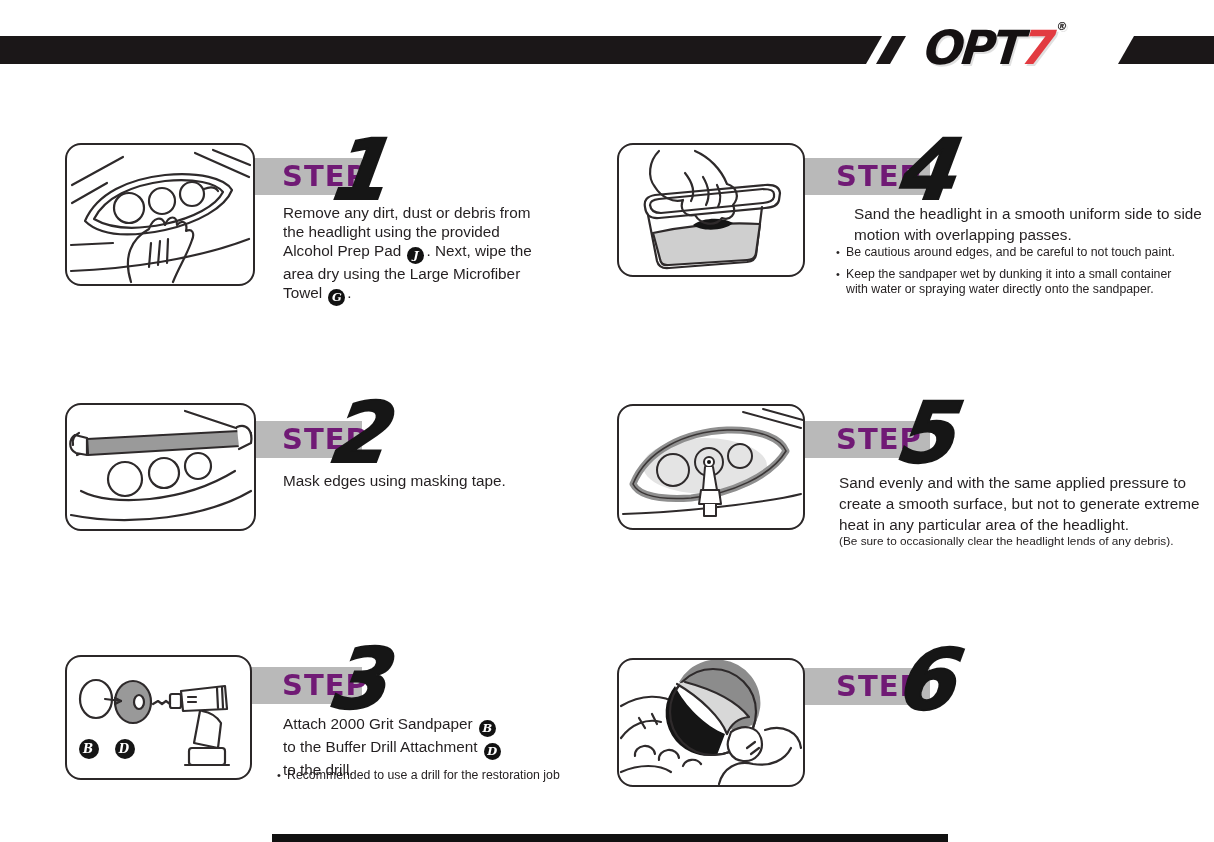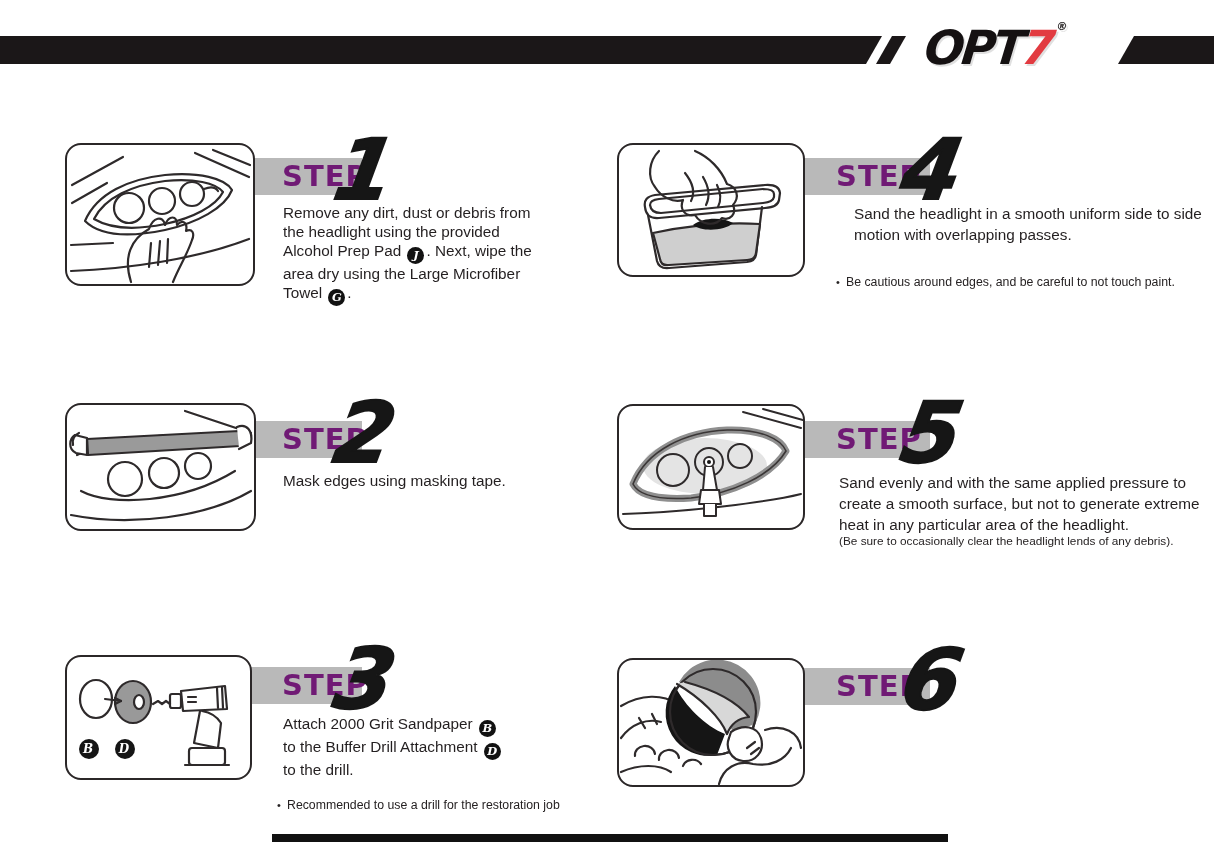--- a/index.html
+++ b/index.html
@@ -26,21 +26,21 @@
   .banner.r .step-label{margin-left:40px;}
   .numeral{position:absolute;z-index:3;font-family:"DejaVu Sans",sans-serif;font-weight:bold;
            font-style:italic;font-size:84px;line-height:76px;color:#161616;
            -webkit-text-stroke:2px #161616;transform:skewX(-10deg);text-align:center;width:56px;}
   .stext{position:absolute;font-size:15.3px;color:#231f20;}
   .stext.l{line-height:19px;}
   .stext.r{line-height:21px;}
   .badge{display:inline-flex;align-items:center;justify-content:center;width:17px;height:17px;
          border-radius:50%;background:#121212;color:#fff;font-family:"DejaVu Serif",serif;
          font-style:italic;font-weight:bold;font-size:11.5px;vertical-align:-3px;margin:0 2px;}
-  .bullets{position:absolute;font-size:12.3px;line-height:15px;color:#262223;margin-top:30px;}
+  .bullets{position:absolute;font-size:12.3px;line-height:15px;color:#262223;}
   .bullet{position:relative;padding-left:10px;margin-bottom:7px;}
   .bullet::before{content:"•";position:absolute;left:0;top:0;font-size:11px;}
   .note{position:absolute;font-size:11.8px;color:#262223;white-space:nowrap;}
   
   .footer-bar{position:absolute;left:272px;top:834px;width:676px;height:8px;background:#111;}
 </style>
 </head>
 <body>
 
 <div class="page">
@@ -169,20 +169,21 @@
     </div>
     <div class="banner r" style="left:796px;top:158px;width:134px">
       <span class="step-label">STEP</span>
     </div>
     <div class="numeral" style="left:903px;top:132px">4</div>
     <div class="stext r" style="left:854px;top:203px;width:356px">
       <span>Sand the headlight in a smooth uniform side to side motion with overlapping passes.</span>
     </div>
     <div class="bullets" style="left:836px;top:245px;width:340px">
       <div class="bullet">Be cautious around edges, and be careful to not touch paint.</div>
+      <div class="bullet">Keep the sandpaper wet by dunking it into a small container with water or spraying water directly onto the sandpaper.</div>
     </div>
   </div>
 
   <div class="layer">
     <div class="illus" style="left:617px;top:404px;width:184px;height:122px">
       <svg viewBox="0 0 184 122">
         <ellipse cx="86" cy="60" rx="62" ry="28" fill="#e4e4e4"></ellipse>
         <path d="M14,78 C28,44 66,26 108,24 C142,23 162,33 167,45 C152,70 112,88 72,92 C42,94 20,90 14,78 Z" stroke="#8f8f8f" stroke-width="7" fill="none" stroke-linejoin="round"></path>
         <path d="M14,78 C28,44 66,26 108,24 C142,23 162,33 167,45 C152,70 112,88 72,92 C42,94 20,90 14,78 Z" stroke="#3a3636" stroke-width="1.6" fill="none"></path>
         <g stroke="#2e2a2b" stroke-width="2" fill="none" stroke-linecap="round" stroke-linejoin="round">

